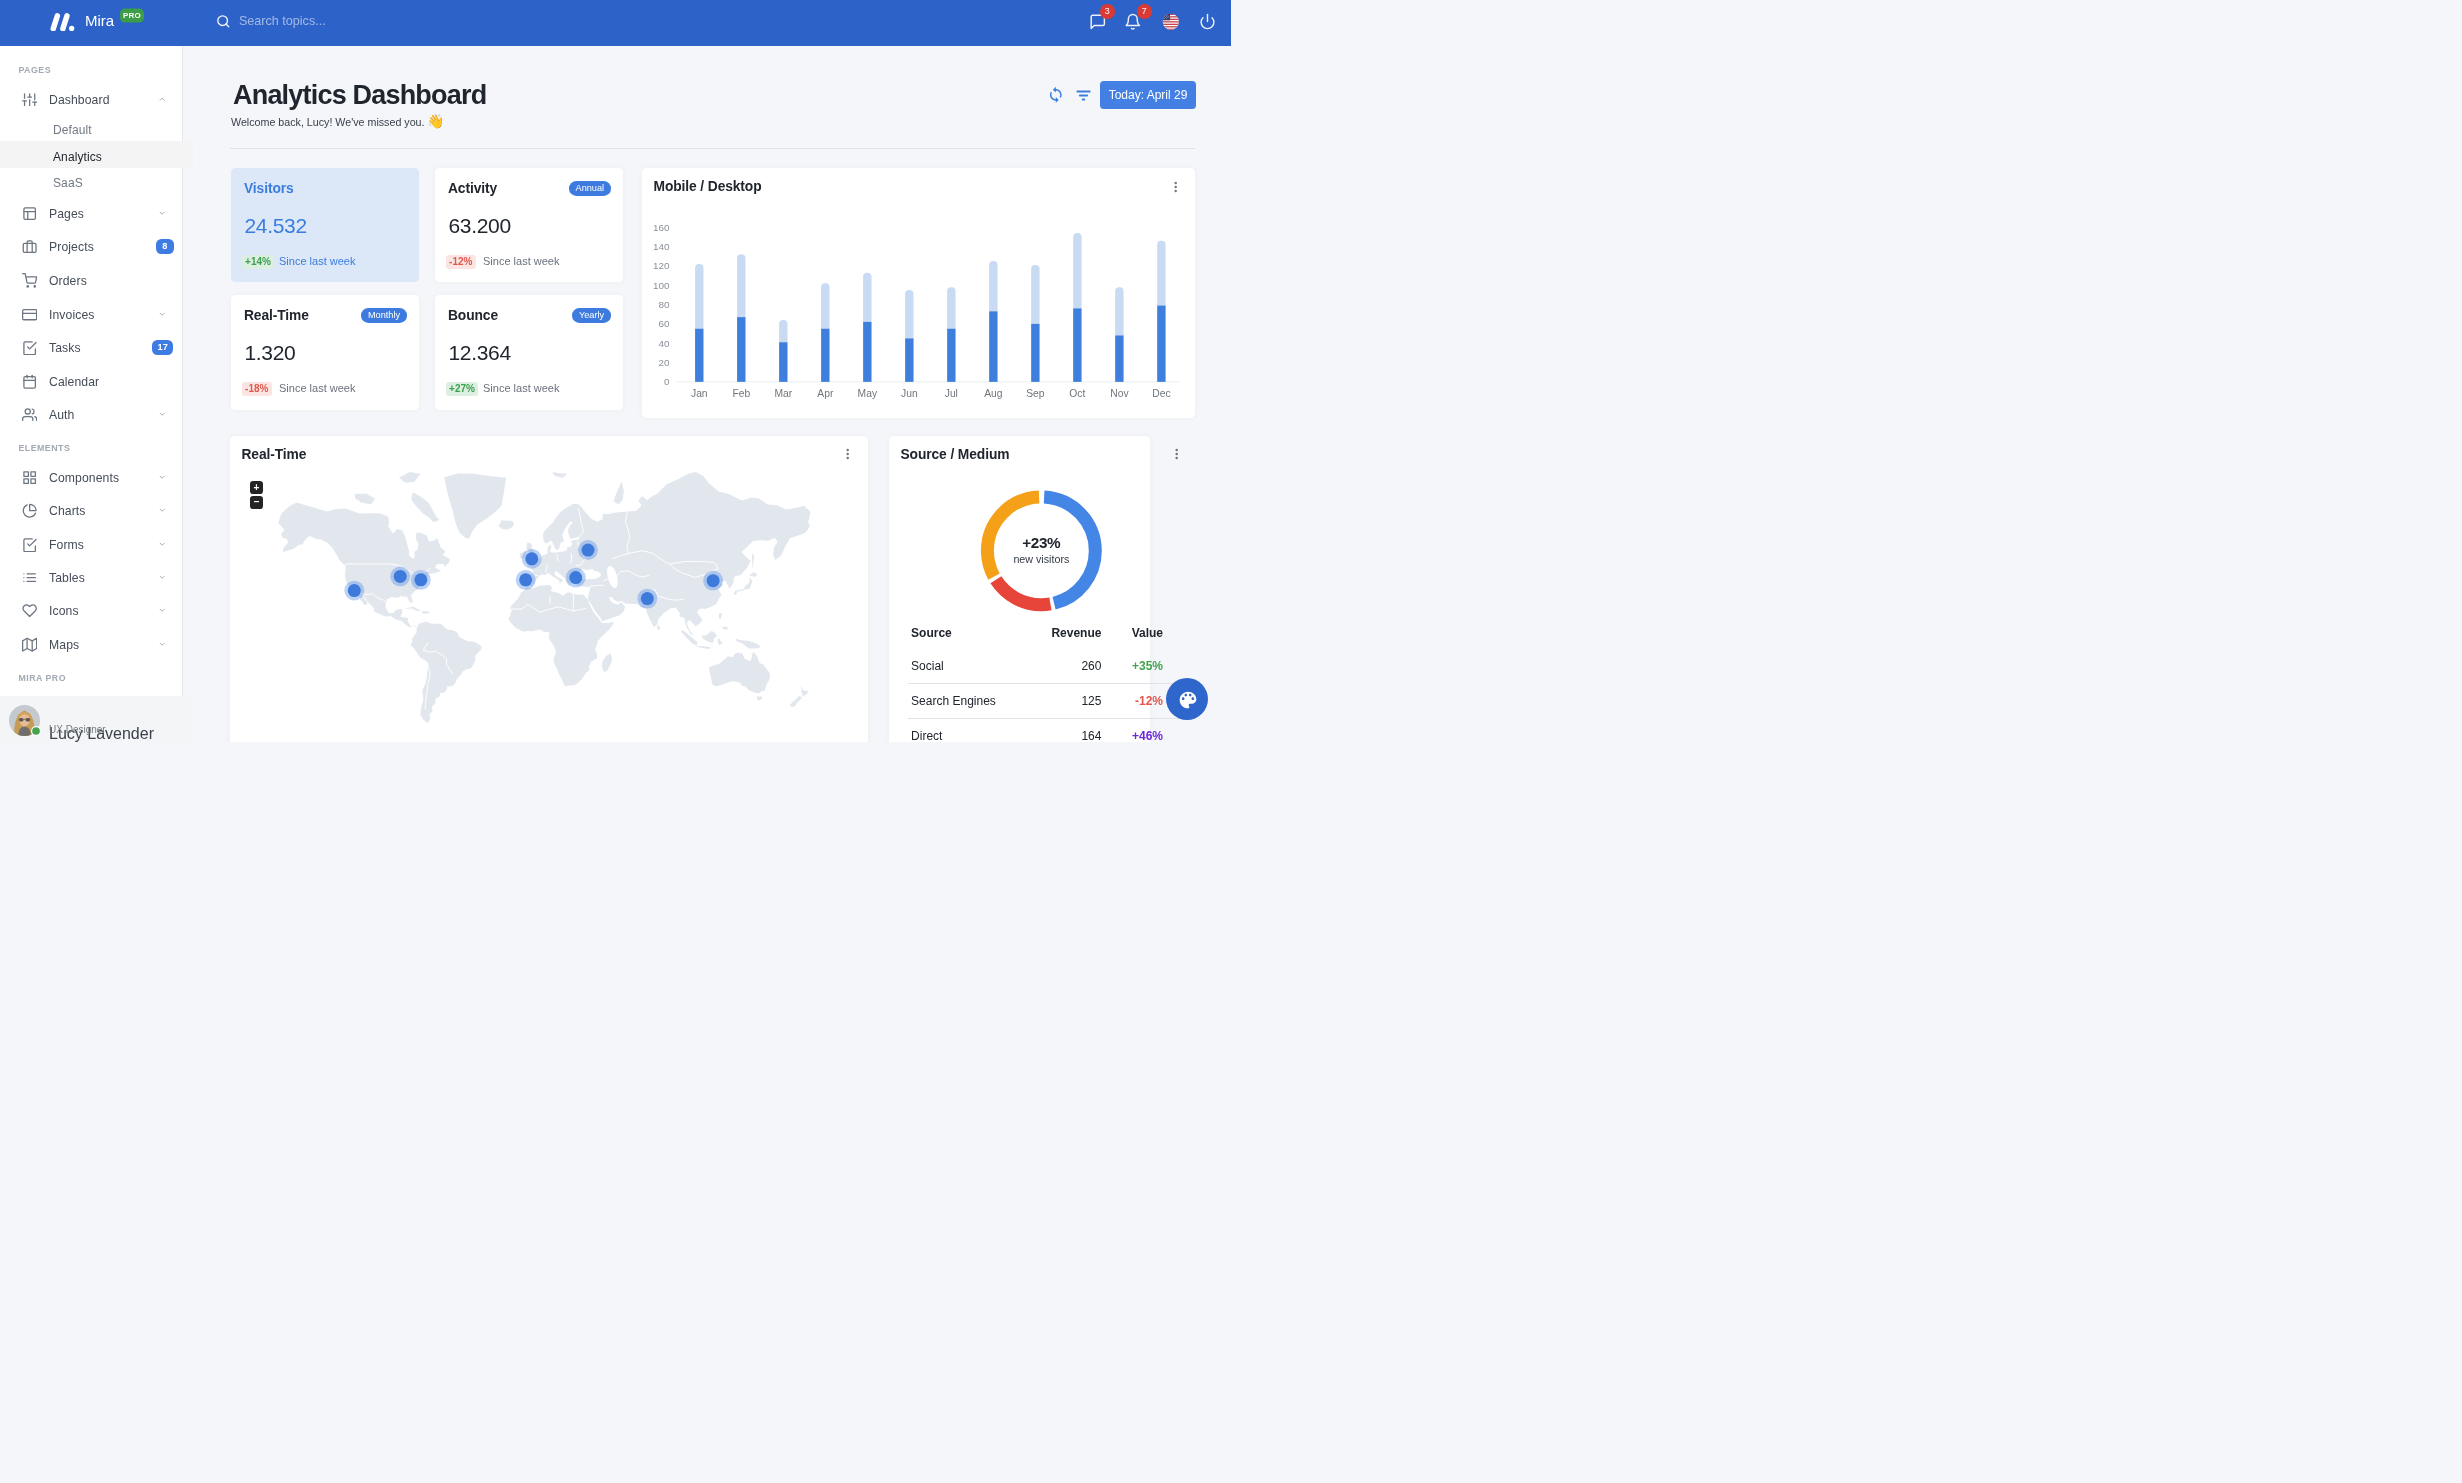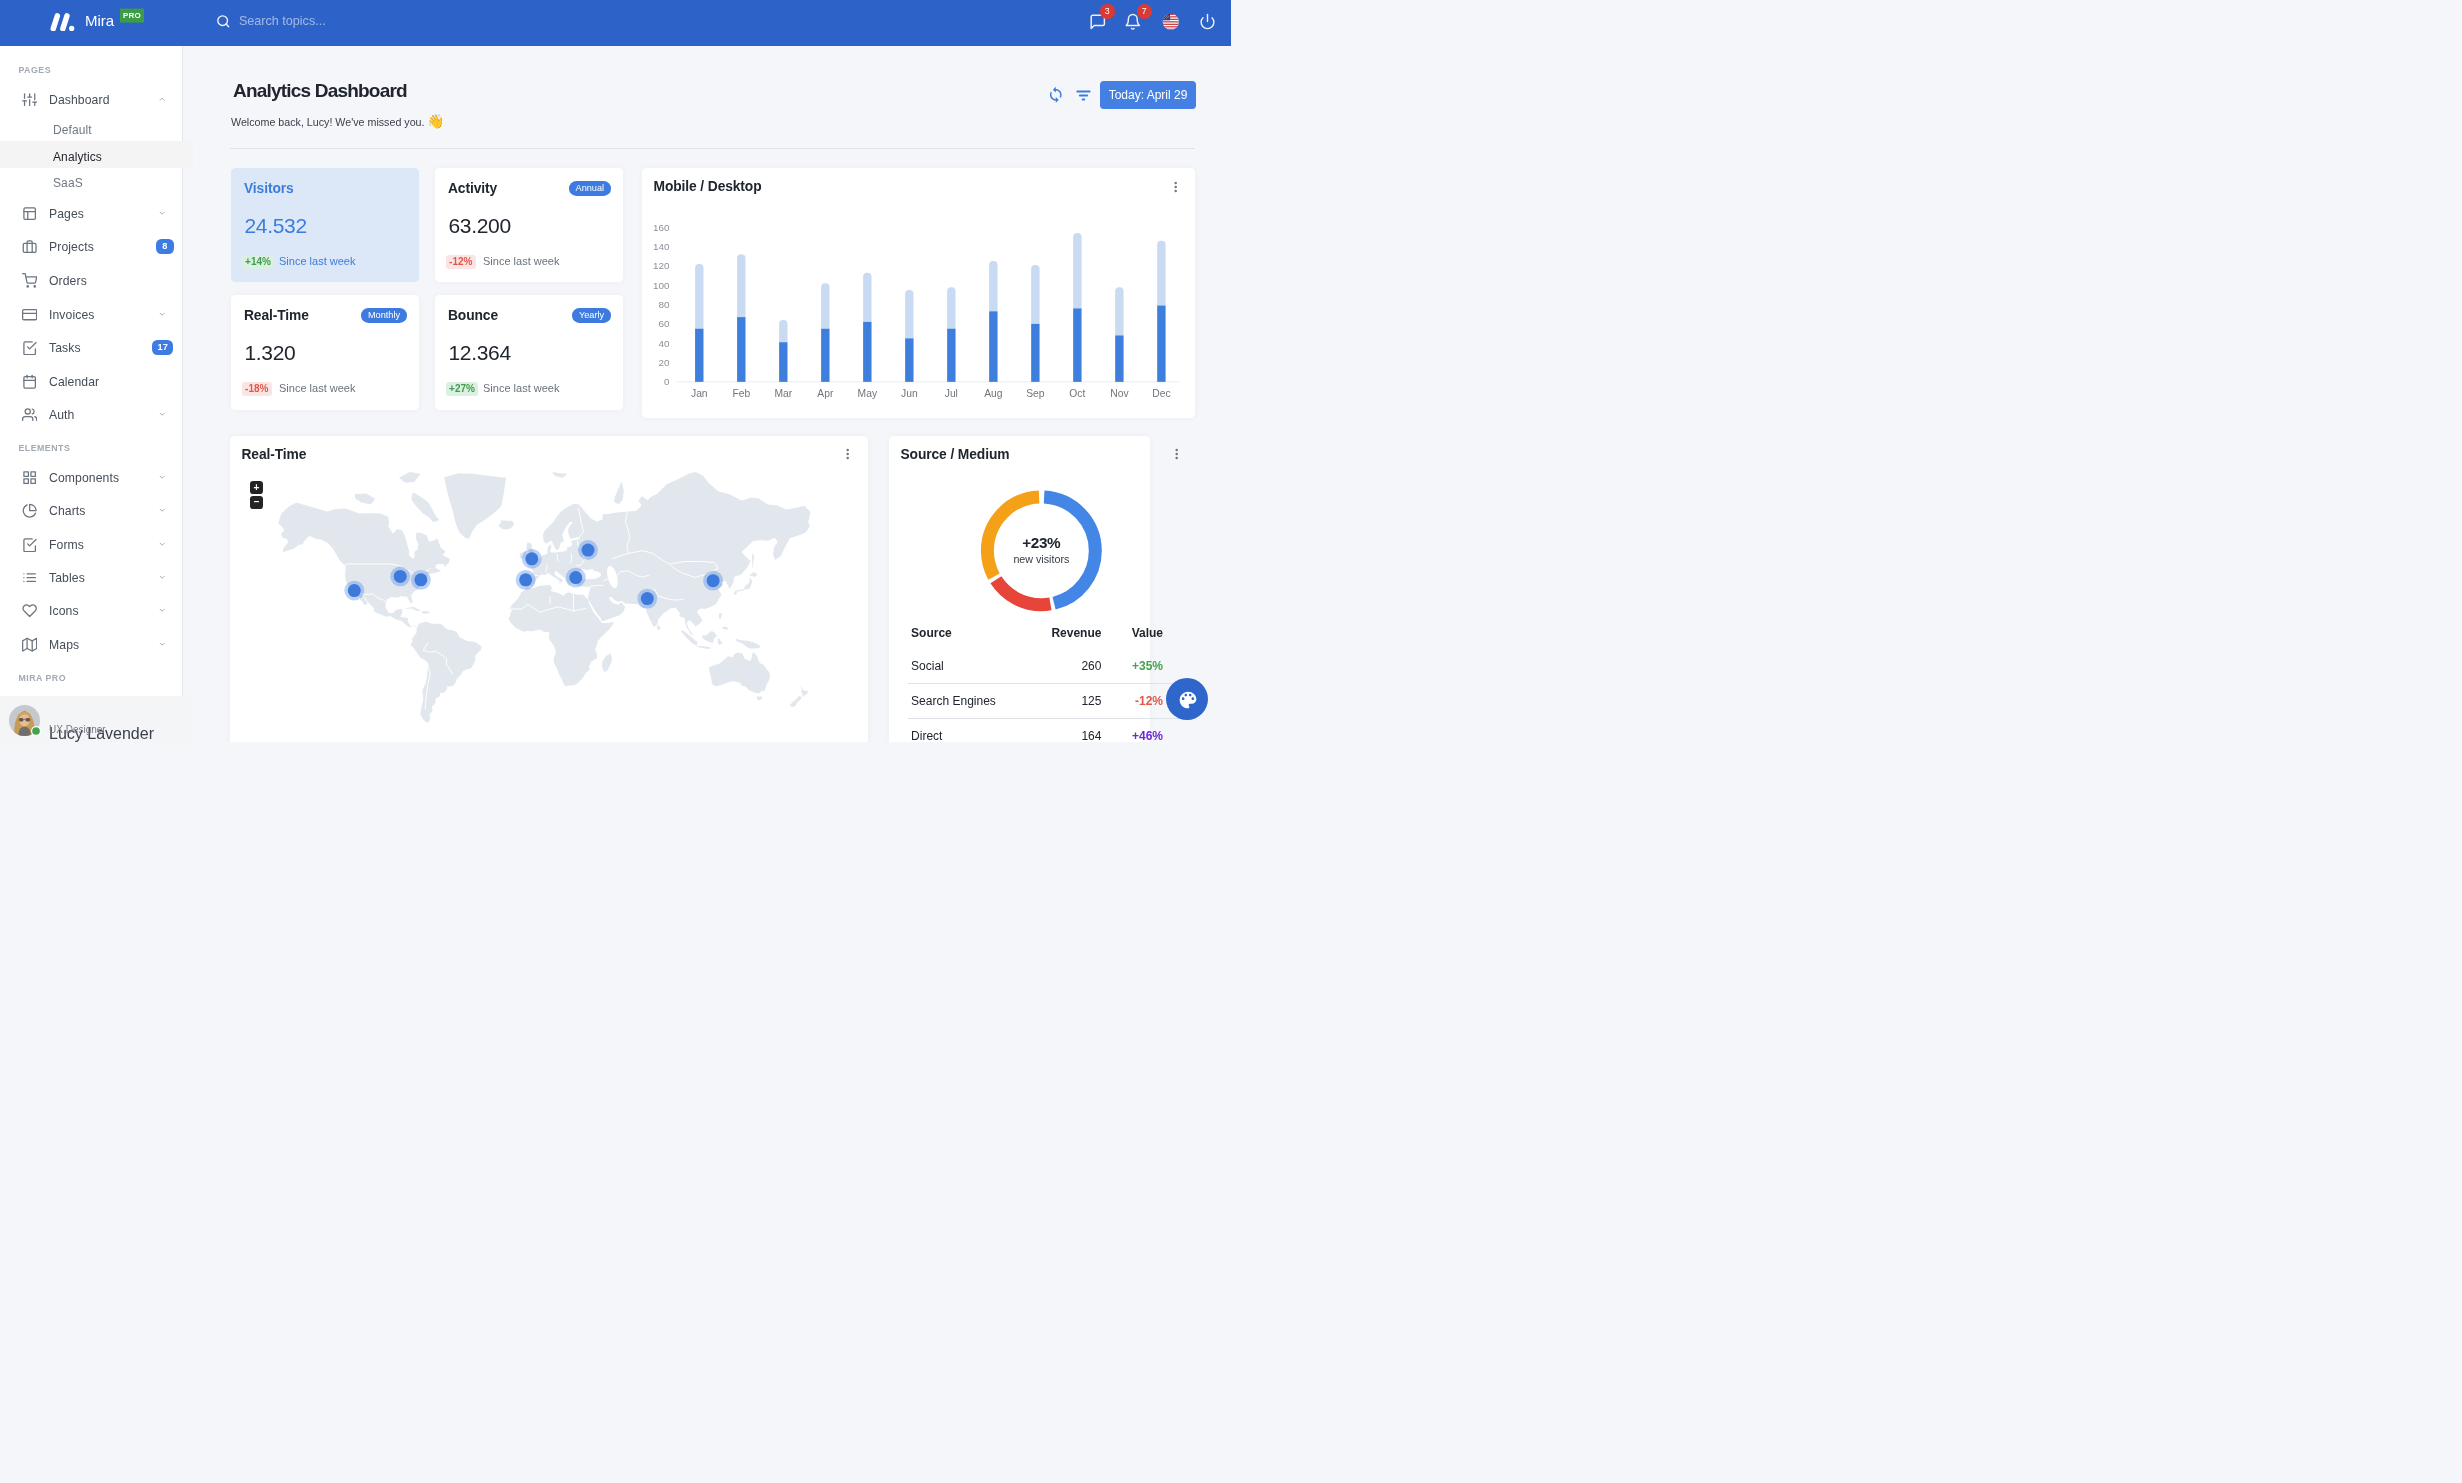--- a/index.html
+++ b/index.html
@@ -1,37 +1,37 @@
 <!DOCTYPE html>
 <html style="font-size:12.2px"><head>
 <meta charset="utf-8">
 <style>
 *{margin:0;padding:0;box-sizing:border-box}
 html,body{width:1231px;height:742px;overflow:hidden;font-family:"Liberation Sans",sans-serif;background:#F4F6FA;-webkit-font-smoothing:antialiased}
 .nav{position:absolute;left:0;top:0;width:1231px;height:46px;background:#2D62C8;z-index:30}
 .brand{position:absolute;left:50px;top:10.7px;display:flex;align-items:center}
 .brand svg{display:block}
 .brand .nm{color:#fff;font-size:15px;font-weight:500;margin-left:10px;letter-spacing:0}
-.pro{display:inline-block;background:#3D9C47;color:#fff;font-size:8px;font-weight:700;padding:2.3px 3.4px;border-radius:0;margin-left:5.4px;transform:translateY(-5.4px);letter-spacing:0.2px}
+.pro{display:inline-block;background:#3D9C47;color:#fff;font-size:8px;font-weight:700;padding:2.3px 3.4px;border-radius:5px;margin-left:5.4px;transform:translateY(-5.4px);letter-spacing:0.2px}
 .searchbox{position:absolute;left:216px;top:0;height:42px;display:flex;align-items:center;color:rgba(255,255,255,.92)}
 .searchbox .ph{color:rgba(255,255,255,.55);font-size:12.6px;margin-left:8.4px}
 .nicon{position:absolute;top:0;height:43px;display:flex;align-items:center;color:#EDF1F7}
 .nbadge{position:absolute;background:#D93A35;color:#fff;font-size:8.8px;font-weight:500;width:14.5px;height:14.5px;border-radius:50%;text-align:center;line-height:14.5px;top:4.2px}
 .sidebar{position:absolute;left:0;top:46px;width:183px;height:696px;background:#fff;border-right:0.8px solid #E3E6EA;z-index:20}
 .slabel{position:absolute;left:18.4px;font-size:8.8px;font-weight:600;letter-spacing:0.5px;color:#A2A9B3}
 .sitem{position:absolute;left:0;width:193px;height:31px;display:flex;align-items:center}
 .sitem .ic{position:absolute;left:22px;width:15.3px;height:15.3px;color:#6D7580}
 .sitem .tx{position:absolute;left:49px;font-size:12.2px;color:#454D59;letter-spacing:0.1px}
 .sitem .ch{position:absolute;left:158px;width:8.4px;height:8.4px;color:#8F96A0}
 .sub .tx{left:53px;font-size:12px;color:#707883}
 .active-band{position:absolute;left:0;width:193px;height:27px;background:#F4F4F5}
 .sbadge{position:absolute;background:#3E7BE2;color:#fff;font-size:9.2px;font-weight:600;height:14.5px;border-radius:5.4px;line-height:14.5px;text-align:center}
 .sfoot{position:absolute;left:0;top:650px;width:193px;height:46px;background:#F4F5F6}
 .main{position:absolute;left:193px;top:46px;width:1038px;height:696px;background:#F4F6FA;overflow:hidden}
-.h1{position:absolute;left:40px;top:34px;font-size:19px;font-weight:700;color:#20252E;letter-spacing:-0.8px}
+.h1{position:absolute;left:40px;top:34px;font-size:27px;font-weight:700;color:#20252E;letter-spacing:-0.8px}
 .sub1{position:absolute;left:38px;top:67px;font-size:10.7px;color:#3A414C}
 .hr{position:absolute;left:37px;top:102px;width:965px;height:0.8px;background:#DFE2E7}
 .hbtn{position:absolute;left:907px;top:35px;width:96px;height:28px;background:#4480E4;border-radius:3.8px;color:#fff;font-size:12px;text-align:center;line-height:28px}
 .card{position:absolute;background:#fff;border-radius:4.6px;box-shadow:0 0 7.6px rgba(30,40,60,.04)}
 .ctitle{position:absolute;left:11.5px;top:10.7px;font-size:13.8px;font-weight:700;color:#20252E;letter-spacing:-0.1px}
 .dots{position:absolute;width:3.4px;color:#868E96}
 .statnum{position:absolute;left:13.4px;top:46px;font-size:21px;font-weight:400;color:#20252E;letter-spacing:-0.3px}
 .pill{position:absolute;right:12px;top:13.4px;background:#3E7BE0;color:#fff;font-size:9.2px;font-weight:500;height:14.5px;line-height:14.5px;padding:0 6.9px;border-radius:7.3px}
 .chg{position:absolute;left:11px;top:87px;height:14px;line-height:14px;font-size:10px;font-weight:700;padding:0 3.1px;border-radius:3.1px}
 .chg.up{color:#3D9E4E;background:#DCF0E1}

